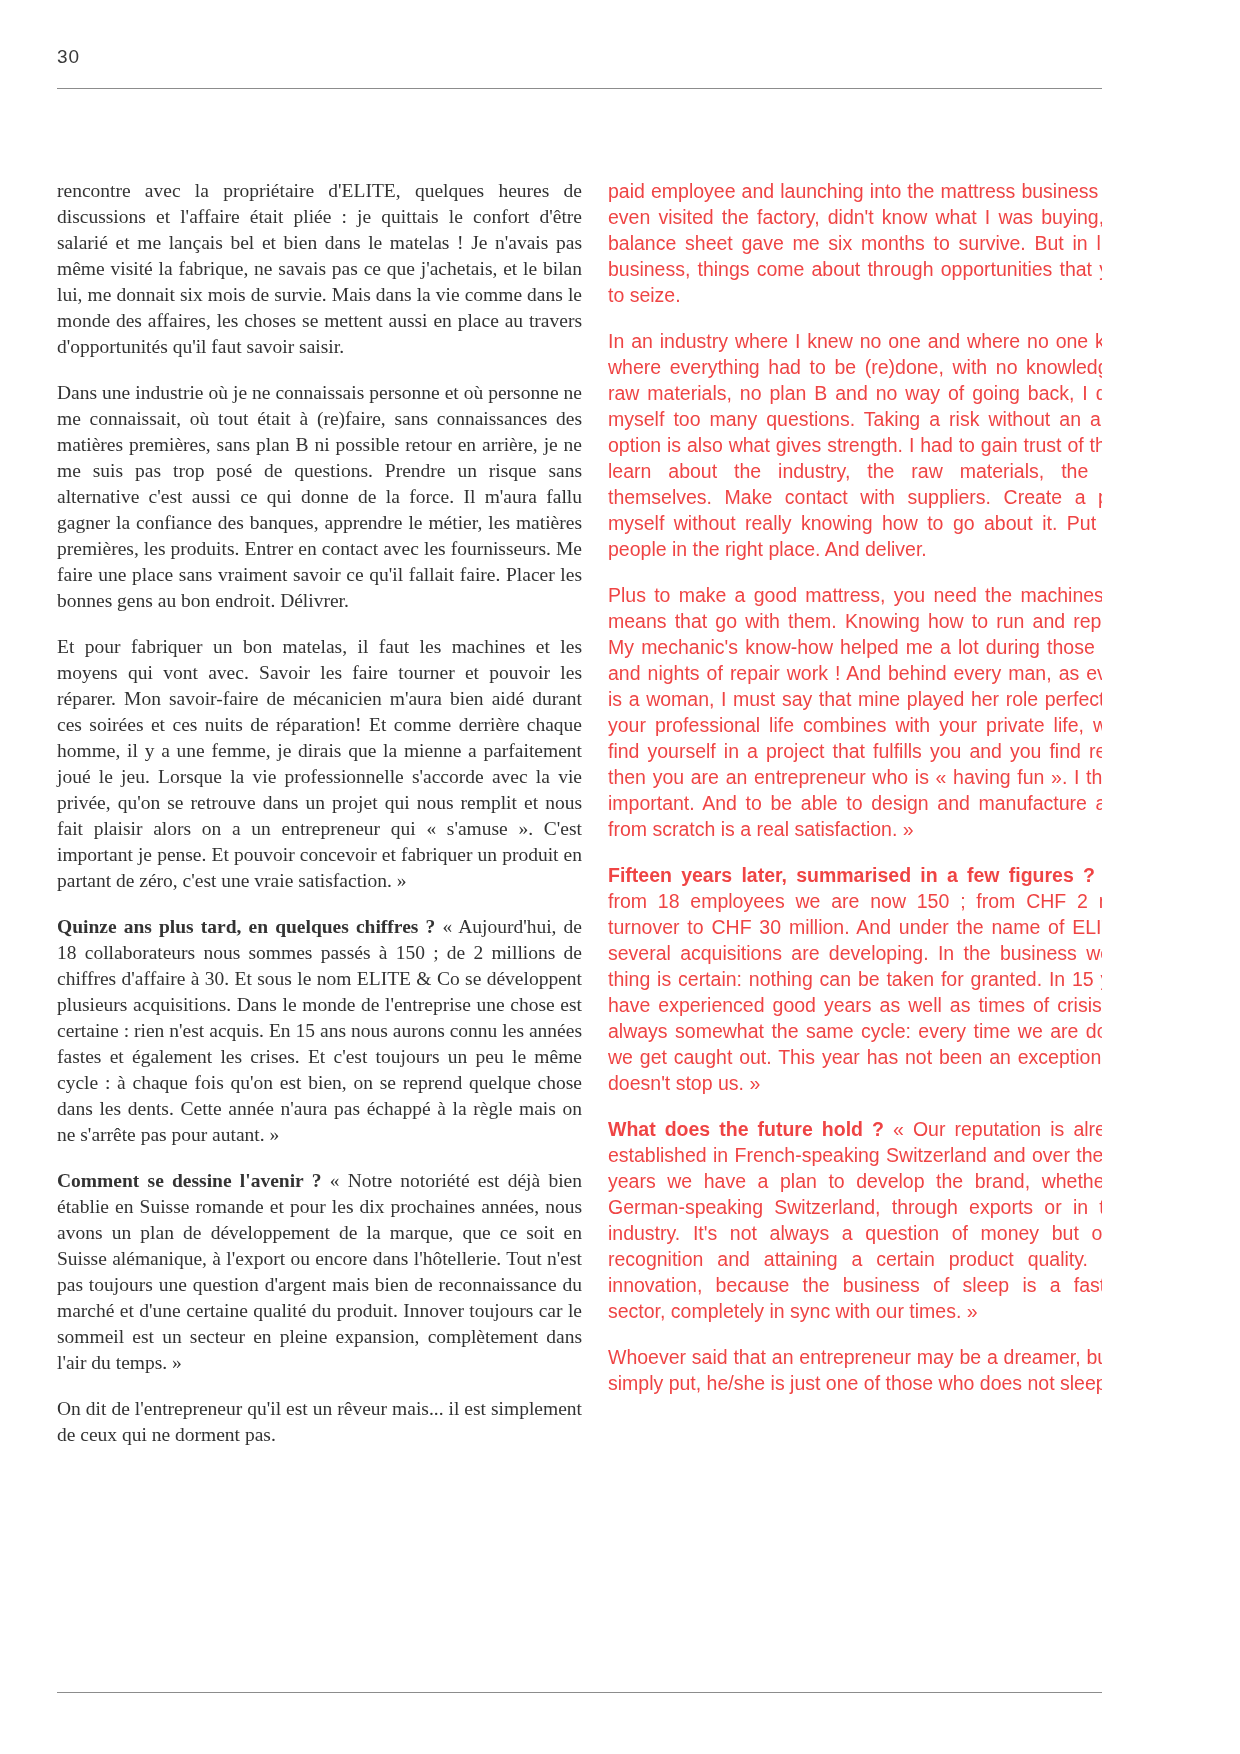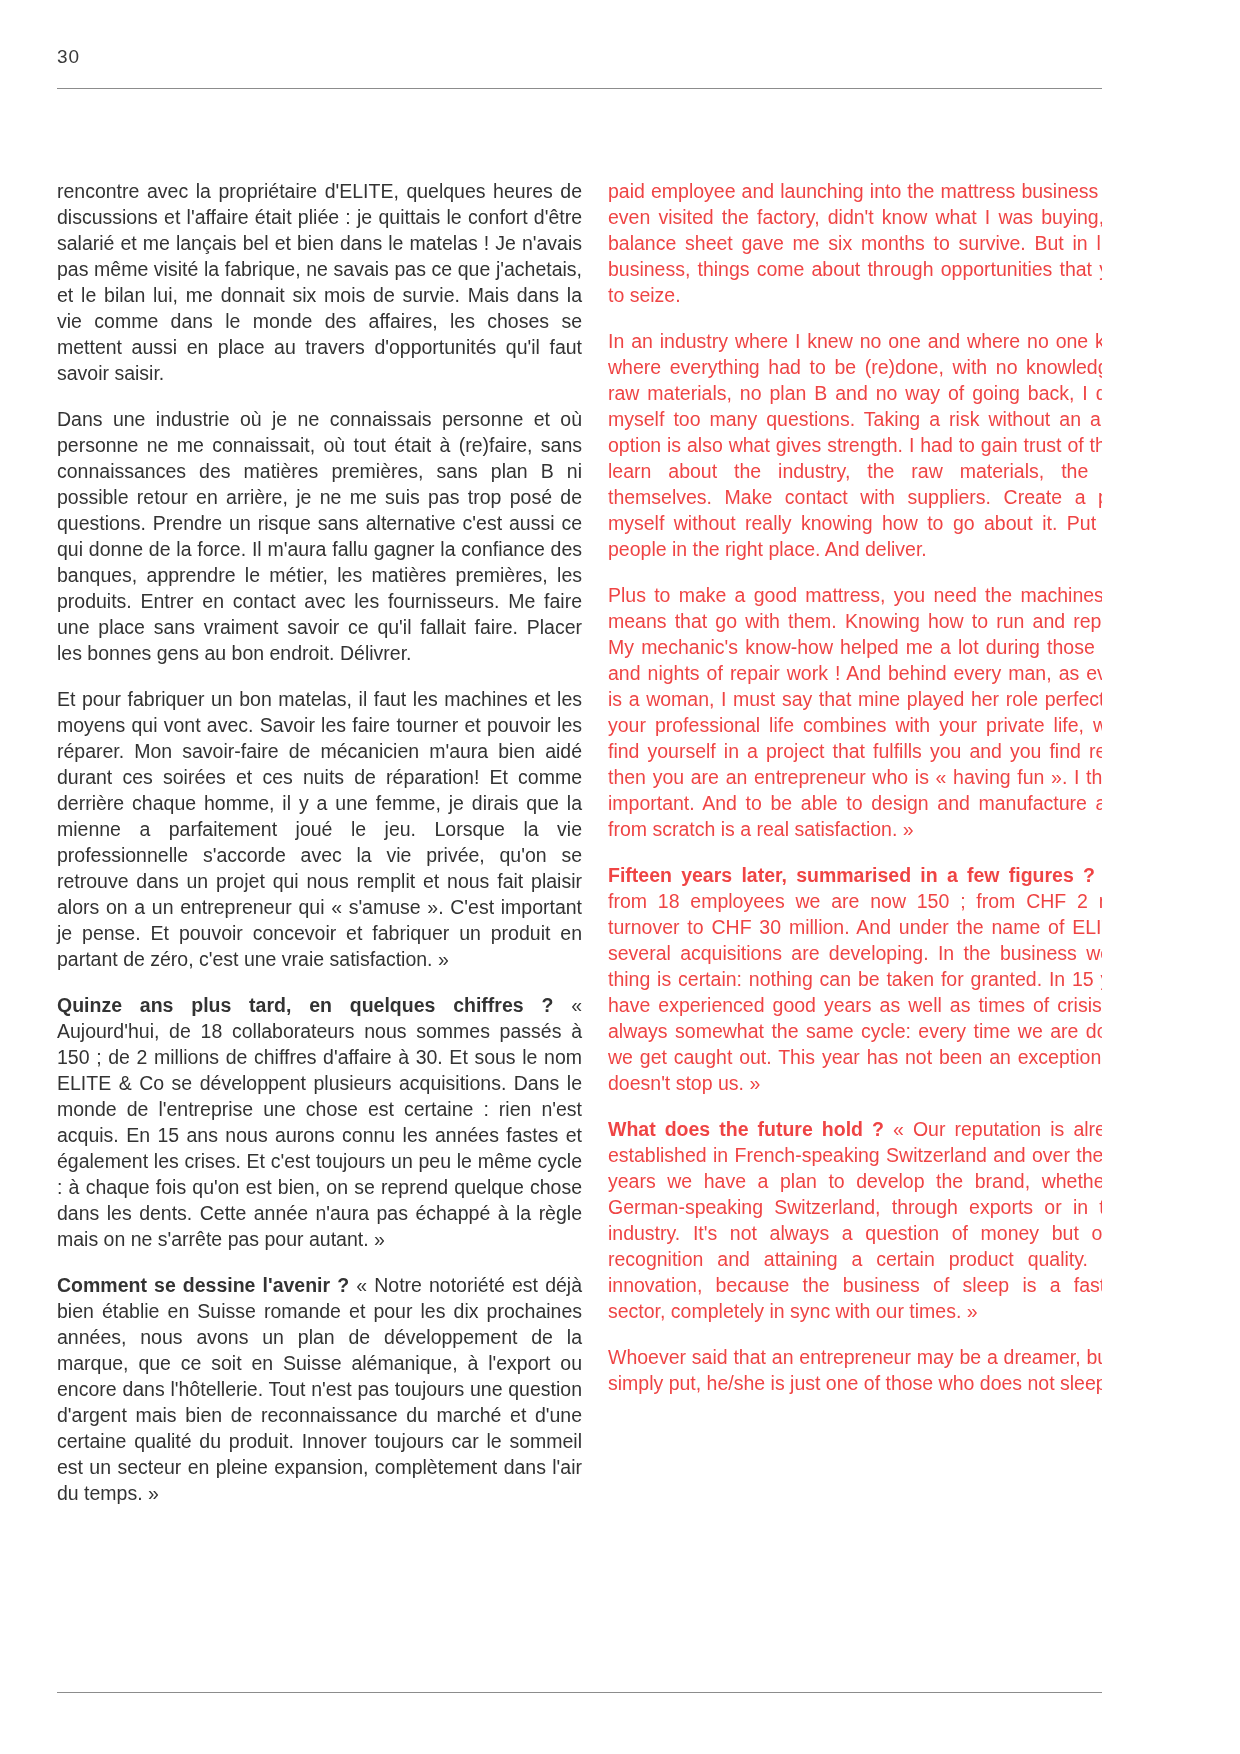--- a/index.html
+++ b/index.html
@@ -43,20 +43,21 @@
     align-items: flex-start;
   }
   .col {
     text-align: justify;
     font-size: 19.5px;
     line-height: 26px;
   }
   .col-french {
     width: 525px;
     color: #333333;
+    font-family: Liberation Serif, serif;
   }
   .col-english {
     width: 572px;
     color: #ef4444;
   }
   .para {
     margin: 0 0 20px 0;
   }
   .lead {
     font-weight: 700;
@@ -70,20 +71,21 @@
 
   <div class="rule rule-top"></div>
 
   <div class="columns">
     <div class="col col-french" id="col-french">
         <p class="para"><span>rencontre avec la propriétaire d'ELITE, quelques heures de discussions et l'affaire était pliée : je quittais le confort d'être salarié et me lançais bel et bien dans le matelas ! Je n'avais pas même visité la fabrique, ne savais pas ce que j'achetais, et le bilan lui, me donnait six mois de survie. Mais dans la vie comme dans le monde des affaires, les choses se mettent aussi en place au travers d'opportunités qu'il faut savoir saisir.</span></p>
         <p class="para"><span>Dans une industrie où je ne connaissais personne et où personne ne me connaissait, où tout était à (re)faire, sans connaissances des matières premières, sans plan B ni possible retour en arrière, je ne me suis pas trop posé de questions. Prendre un risque sans alternative c'est aussi ce qui donne de la force. Il m'aura fallu gagner la confiance des banques, apprendre le métier, les matières premières, les produits. Entrer en contact avec les fournisseurs. Me faire une place sans vraiment savoir ce qu'il fallait faire. Placer les bonnes gens au bon endroit. Délivrer.</span></p>
         <p class="para"><span>Et pour fabriquer un bon matelas, il faut les machines et les moyens qui vont avec. Savoir les faire tourner et pouvoir les réparer. Mon savoir-faire de mécanicien m'aura bien aidé durant ces soirées et ces nuits de réparation! Et comme derrière chaque homme, il y a une femme, je dirais que la mienne a parfaitement joué le jeu. Lorsque la vie professionnelle s'accorde avec la vie privée, qu'on se retrouve dans un projet qui nous remplit et nous fait plaisir alors on a un entrepreneur qui « s'amuse ». C'est important je pense. Et pouvoir concevoir et fabriquer un produit en partant de zéro, c'est une vraie satisfaction. »</span></p>
         <p class="para"><strong class="lead">Quinze ans plus tard, en quelques chiffres ?</strong> <span>« Aujourd'hui, de 18 collaborateurs nous sommes passés à 150 ; de 2 millions de chiffres d'affaire à 30. Et sous le nom ELITE &amp; Co se développent plusieurs acquisitions. Dans le monde de l'entreprise une chose est certaine : rien n'est acquis. En 15 ans nous aurons connu les années fastes et également les crises. Et c'est toujours un peu le même cycle : à chaque fois qu'on est bien, on se reprend quelque chose dans les dents. Cette année n'aura pas échappé à la règle mais on ne s'arrête pas pour autant. »</span></p>
         <p class="para"><strong class="lead">Comment se dessine l'avenir ?</strong> <span>« Notre notoriété est déjà bien établie en Suisse romande et pour les dix prochaines années, nous avons un plan de développement de la marque, que ce soit en Suisse alémanique, à l'export ou encore dans l'hôtellerie. Tout n'est pas toujours une question d'argent mais bien de reconnaissance du marché et d'une certaine qualité du produit. Innover toujours car le sommeil est un secteur en pleine expansion, complètement dans l'air du temps. »</span></p>
+        <p class="para"><span>On dit de l'entrepreneur qu'il est un rêveur mais... il est simplement de ceux qui ne dorment pas.</span></p>
       </div>
     <div class="col col-english" id="col-english">
         <p class="para"><span>paid employee and launching into the mattress business ! I hadn't even visited the factory, didn't know what I was buying, and the balance sheet gave me six months to survive. But in life, as in business, things come about through opportunities that you have to seize.</span></p>
         <p class="para"><span>In an industry where I knew no one and where no one knew me, where everything had to be (re)done, with no knowledge of the raw materials, no plan B and no way of going back, I didn't ask myself too many questions. Taking a risk without an alternative option is also what gives strength. I had to gain trust of the banks, learn about the industry, the raw materials, the products themselves. Make contact with suppliers. Create a place for myself without really knowing how to go about it. Put the right people in the right place. And deliver.</span></p>
         <p class="para"><span>Plus to make a good mattress, you need the machines and the means that go with them. Knowing how to run and repair them. My mechanic's know-how helped me a lot during those evenings and nights of repair work ! And behind every man, as ever, there is a woman, I must say that mine played her role perfectly. When your professional life combines with your private life, when you find yourself in a project that fulfills you and you find rewarding, then you are an entrepreneur who is « having fun ». I think that's important. And to be able to design and manufacture a product from scratch is a real satisfaction. »</span></p>
         <p class="para"><strong class="lead">Fifteen years later, summarised in a few figures ?</strong> <span>« Today, from 18 employees we are now 150 ; from CHF 2 million in turnover to CHF 30 million. And under the name of ELITE &amp; Co several acquisitions are developing. In the business world, one thing is certain: nothing can be taken for granted. In 15 years we have experienced good years as well as times of crisis. And it's always somewhat the same cycle: every time we are doing well, we get caught out. This year has not been an exception, but that doesn't stop us. »</span></p>
         <p class="para"><strong class="lead">What does the future hold ?</strong> <span>« Our reputation is already well established in French-speaking Switzerland and over the next ten years we have a plan to develop the brand, whether across German-speaking Switzerland, through exports or in the hotel industry. It's not always a question of money but of market recognition and attaining a certain product quality. Constant innovation, because the business of sleep is a fast-growing sector, completely in sync with our times. »</span></p>
         <p class="para"><span>Whoever said that an entrepreneur may be a dreamer, but... more simply put, he/she is just one of those who does not sleep.</span></p>
       </div>
   </div>

